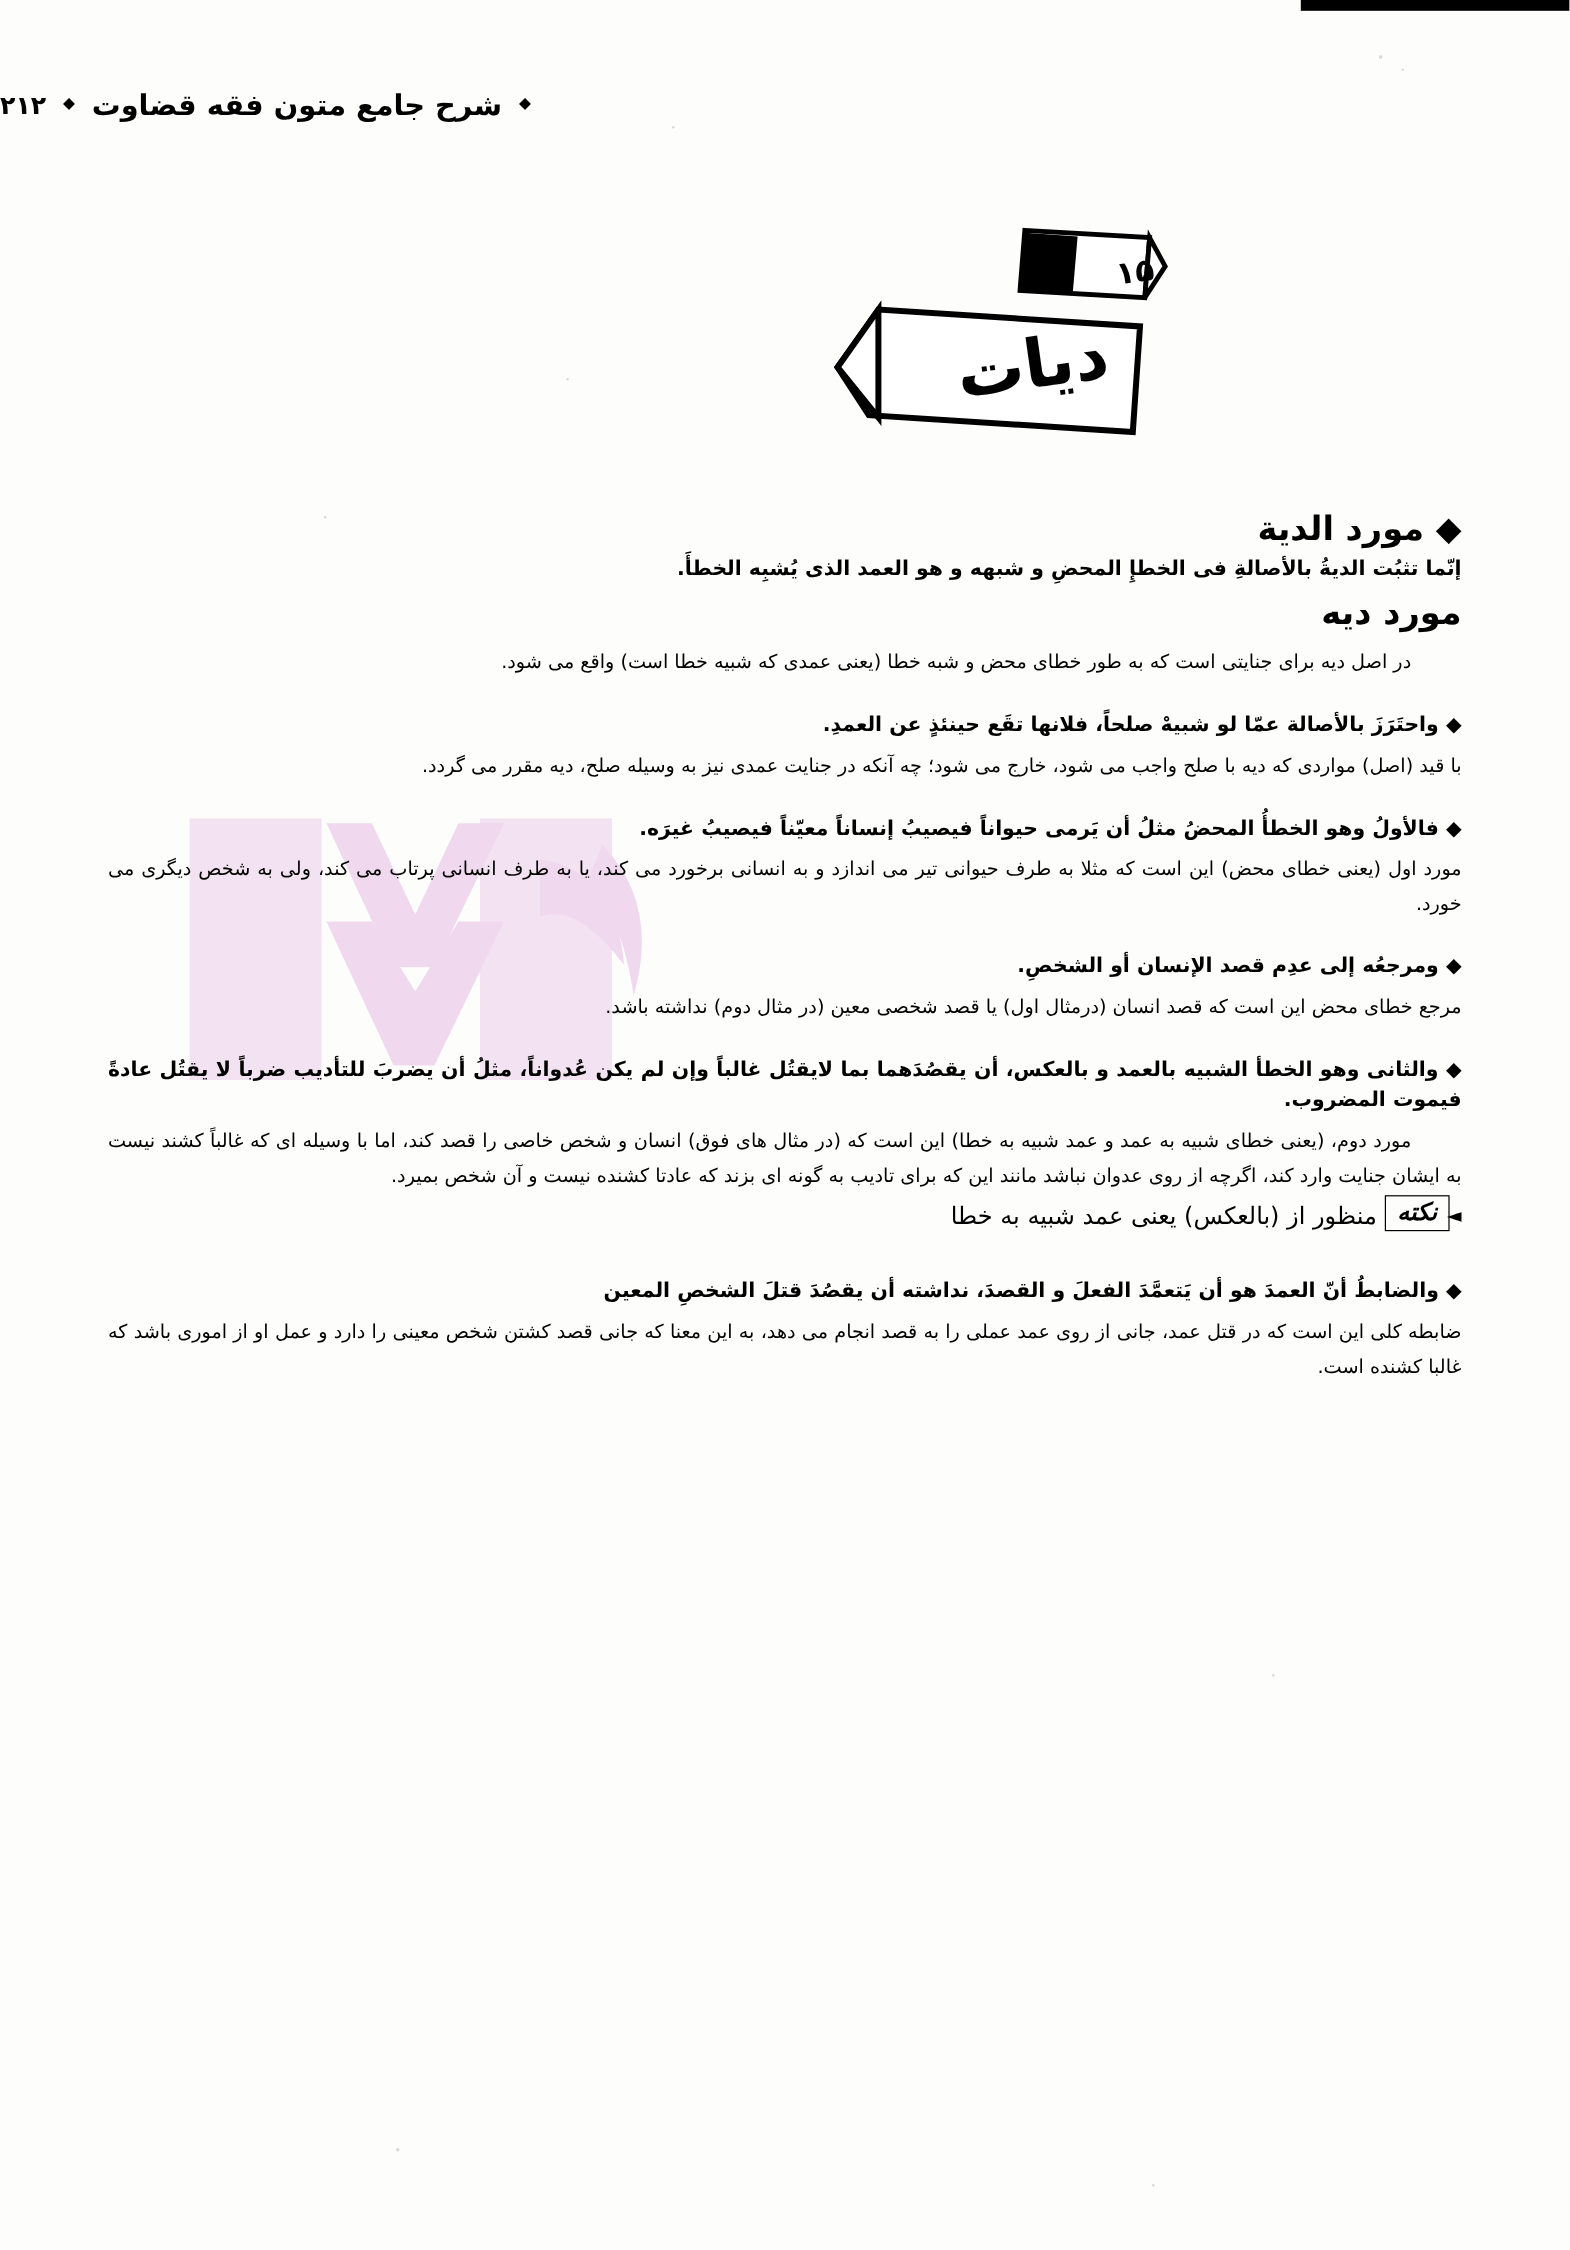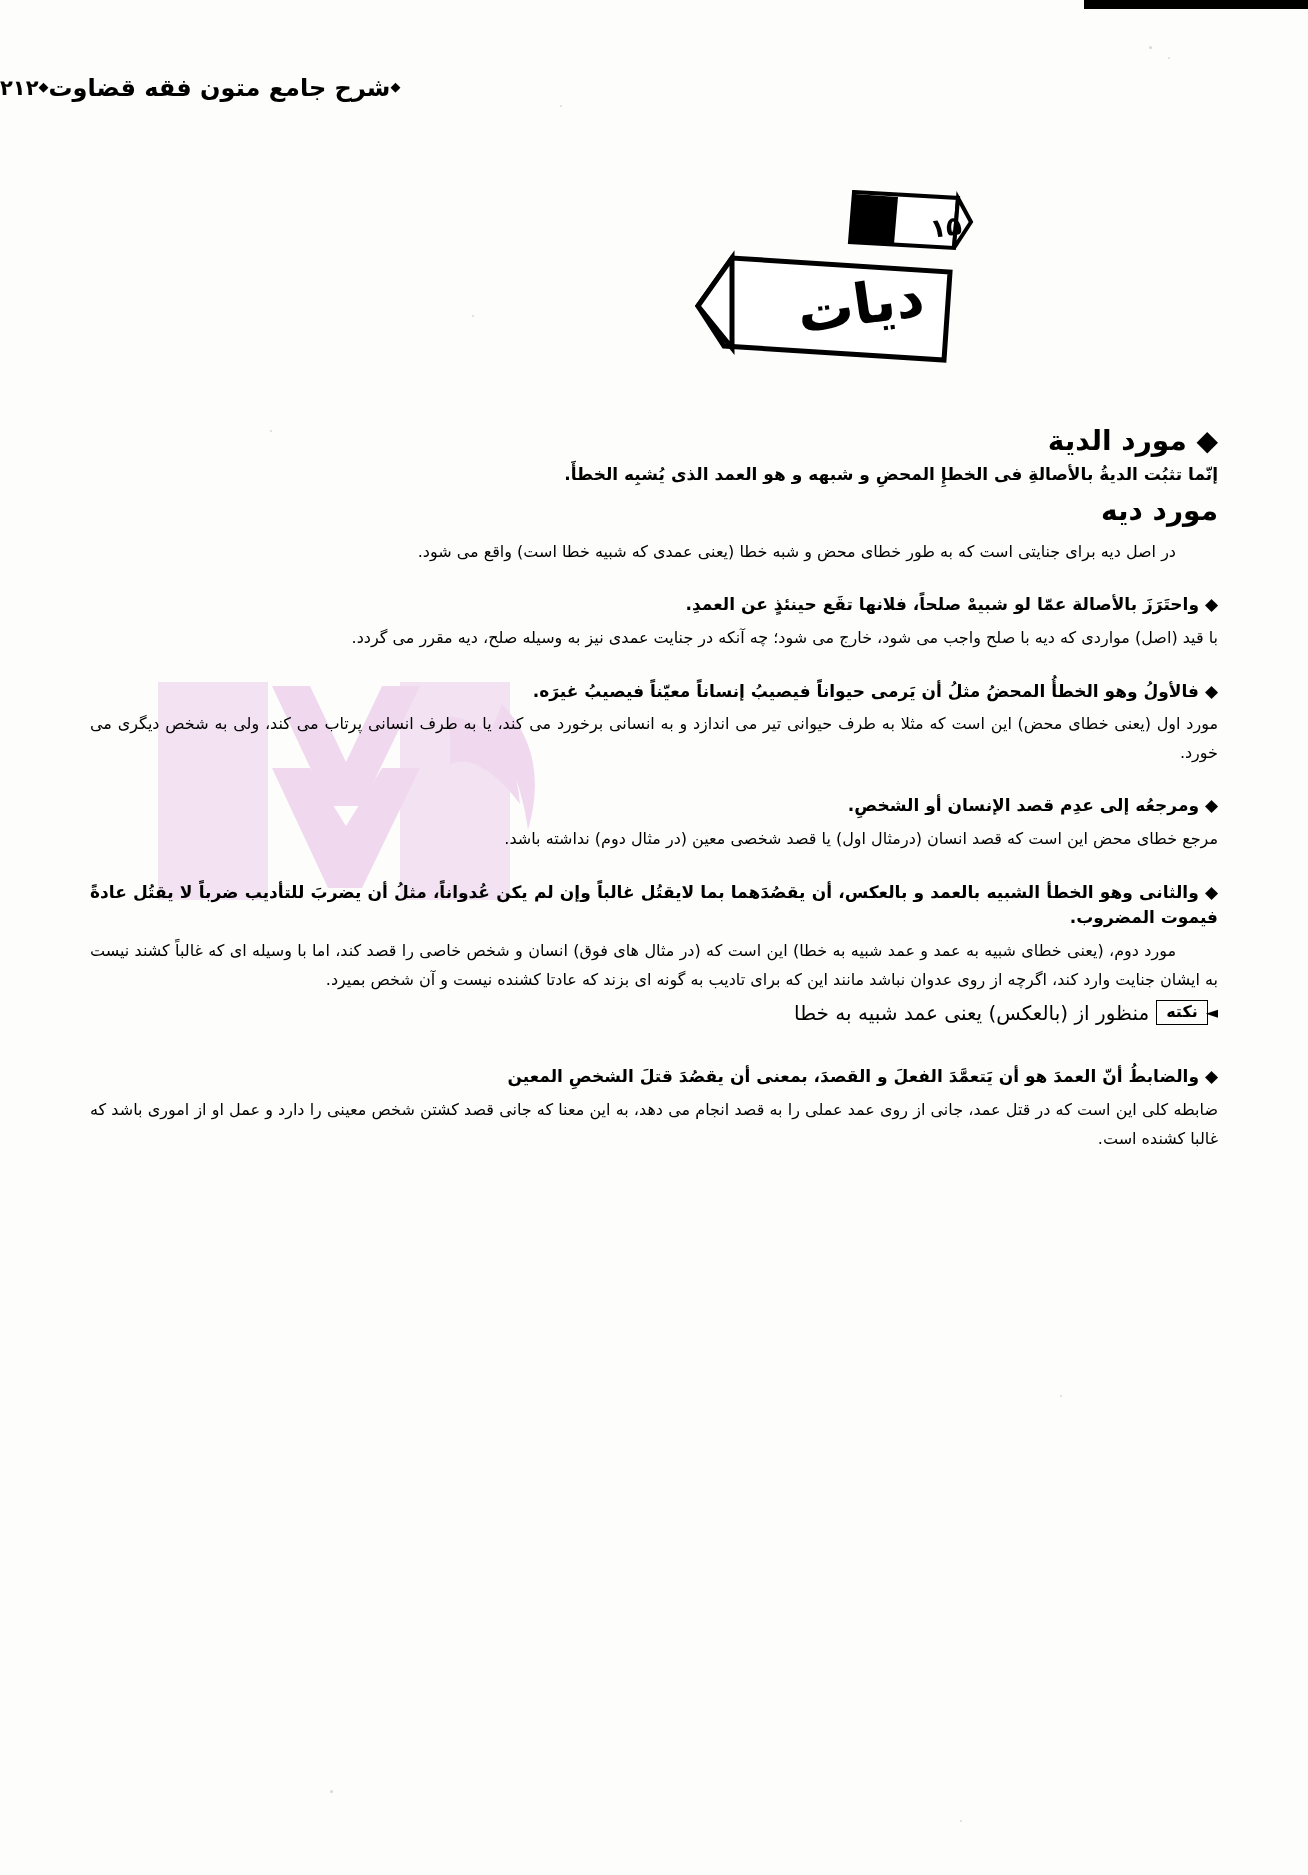--- a/index.html
+++ b/index.html
@@ -10,21 +10,21 @@
   }
   .page{position:absolute;inset:0;background:#fdfdfc;}
 
   
   .speck{position:absolute;background:#b9b9b9;border-radius:50%;opacity:.55;}
 
   
   .header{
     position:absolute;top:74px;right:328px;left:0;
     display:flex;flex-direction:row-reverse;align-items:center;justify-content:flex-start;
-    direction:rtl;text-align:right;
+    gap:14px;direction:rtl;text-align:right;
   }
   .hdr-page{font-size:21px;font-weight:700;letter-spacing:.5px;}
   .hdr-title{font-size:24px;font-weight:700;white-space:nowrap;}
   .dia{font-size:13px;line-height:1;transform:translateY(-2px);}
 
   
   .ribbon-wrap{position:absolute;top:188px;right:330px;width:320px;height:190px;}
   .ribbon-svg{position:absolute;inset:0;}
   .ribbon-num{
     position:absolute;top:24px;right:16px;font-size:26px;font-weight:700;
@@ -62,22 +62,23 @@
     font-size:16px;font-weight:400;line-height:1.78;
     text-align:justify;text-align-last:right;
     margin-top:6px;
   }
   .persian.indent{text-indent:42px;}
   .sp-m{height:22px;}
   .sp-l{height:30px;}
 
   .note-chip{
     display:inline-block;border:1.6px solid #000;padding:1px 9px 3px;
-    font-size:16px;font-weight:700;line-height:1.2;margin-left:7px;
+    font-size:20px;font-weight:700;line-height:1.2;margin-left:7px;
     vertical-align:3px;
+    font-style:italic;
   }
   .note-arrow{display:inline-block;margin-left:-2px;vertical-align:2px;font-size:16px;}
   .note-line{font-size:20px;line-height:1.7;text-align:right;margin-top:2px;}
 </style>
 </head>
 <body>
 
 <div class="page">
 
   <div class="speck" style="left:1149px;top:46px;width:3px;height:3px;"></div>
@@ -162,18 +163,18 @@
       <div class="arabic">◆ والثانى وهو الخطأ الشبيه بالعمد و بالعكس، أن يقصُدَهما بما لايقتُل غالباً وإن لم يكن عُدواناً، مثلُ أن يضربَ للتأديب ضرباً لا يقتُل عادةً فيموت المضروب.</div>
       <div class="persian indent">مورد دوم، (یعنی خطای شبیه به عمد و عمد شبیه به خطا) این است که (در مثال های فوق) انسان و شخص خاصی را قصد کند، اما با وسیله ای که غالباً کشند نیست به ایشان جنایت وارد کند، اگرچه از روی عدوان نباشد مانند این که برای تادیب به گونه ای بزند که عادتا کشنده نیست و آن شخص بمیرد.</div>
       <div class="note-line">
         <span class="note-arrow">◄</span><span class="note-chip">نکته</span><span>منظور از (بالعکس) یعنی عمد شبیه به خطا</span>
       </div>
     </div>
 
     <div class="sp-l"></div>
 
     <div class="block">
-      <div class="arabic">◆ والضابطُ أنّ العمدَ هو أن يَتعمَّدَ الفعلَ و القصدَ، بمعنى أن يقصُدَ قتلَ الشخصِ المعين</div>
+      <div class="arabic">◆ والضابطُ أنّ العمدَ هو أن يَتعمَّدَ الفعلَ و القصدَ، نداشته أن يقصُدَ قتلَ الشخصِ المعين</div>
       <div class="persian">ضابطه کلی این است که در قتل عمد، جانی از روی عمد عملی را به قصد انجام می دهد، به این معنا که جانی قصد کشتن شخص معینی را دارد و عمل او از اموری باشد که غالبا کشنده است.</div>
     </div>
 
   </div>
 </div>
 
 </body></html>

